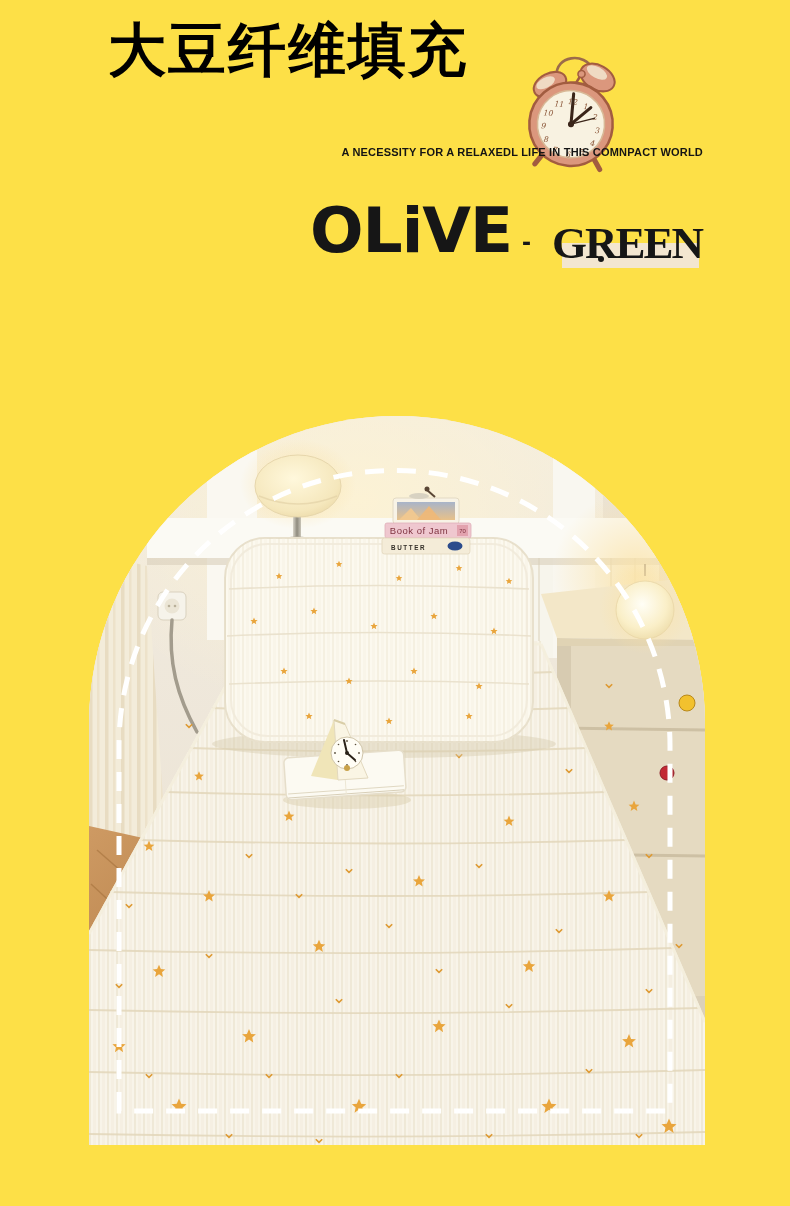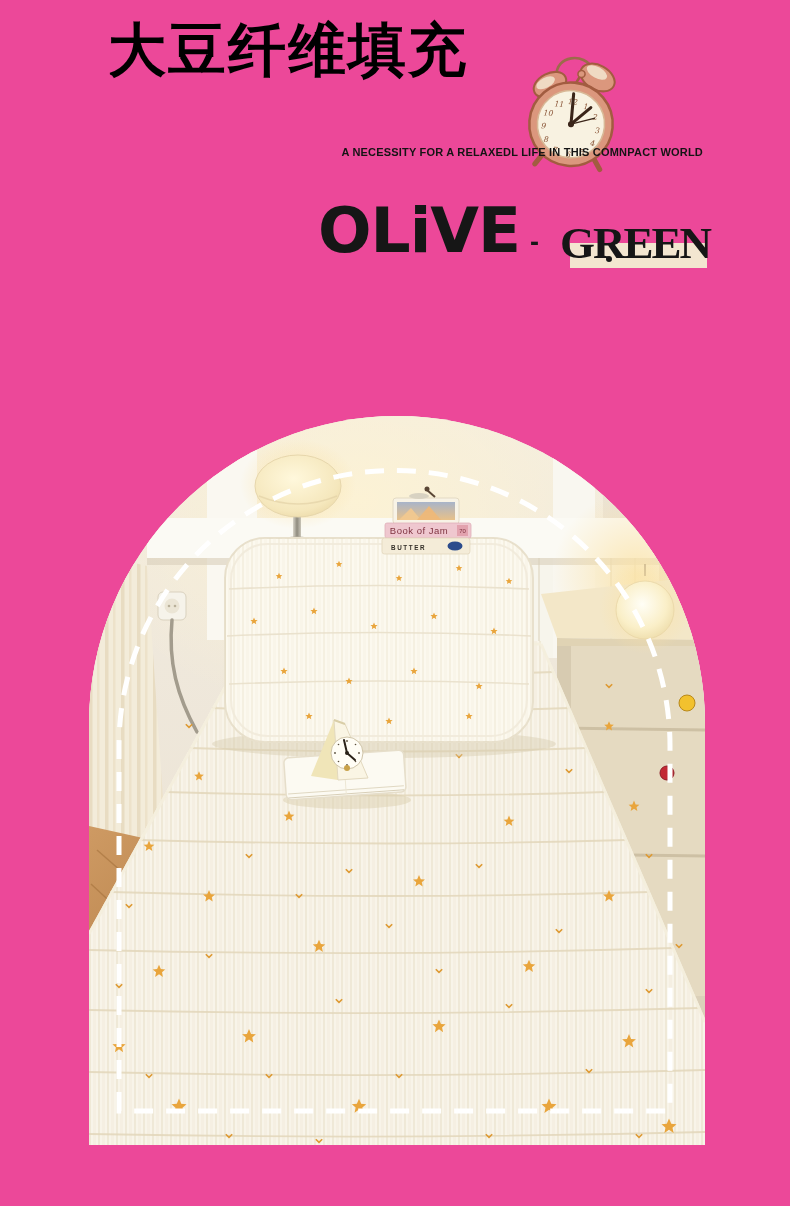--- a/index.html
+++ b/index.html
@@ -1,23 +1,23 @@
 <!DOCTYPE html>
 <html><head>
 <meta charset="utf-8">
 <style>
   html,body{margin:0;padding:0;background:#fff;}
-  .canvas{position:relative;width:790px;height:1206px;background:#ec4899;overflow:hidden;
+  .canvas{position:relative;width:790px;height:1206px;background:#fde047;overflow:hidden;
           font-family:"Liberation Sans","DejaVu Sans",sans-serif;}
   .page-title{position:absolute;left:108px;top:12px;font-size:58px;font-weight:900;
               letter-spacing:2px;color:#000;font-family:"DejaVu Sans",sans-serif;white-space:nowrap;}
   .clock-illo{position:absolute;left:512px;top:52px;width:118px;height:122px;z-index:1;}
   .tagline{position:absolute;right:87px;top:145px;text-align:right;font-size:11px;line-height:15.5px;
            letter-spacing:0.2px;color:#141414;z-index:2;font-weight:700;}
-  .brand{position:absolute;left:12px;top:0;width:702px;height:300px;pointer-events:none;}
+  .brand{position:absolute;left:4px;top:0;width:702px;height:300px;pointer-events:none;}
   .brand-primary{position:absolute;left:306px;top:199px;font-size:63px;font-weight:900;letter-spacing:-1px;
                  color:#161616;line-height:1;font-family:"DejaVu Sans",sans-serif;z-index:2;}
   .brand-sep{position:absolute;left:518px;top:227px;font-size:27px;font-weight:800;color:#161616;z-index:2;}
   .brand-highlight{position:absolute;left:558px;top:243px;width:137px;height:25px;z-index:1;}
   .brand-secondary{position:absolute;left:548px;top:221px;font-size:45px;font-weight:900;letter-spacing:-2px;
                    color:#161616;line-height:1;font-family:Liberation Serif, serif;z-index:2;}
   .brand-dot{position:absolute;left:594px;top:256px;width:6px;height:6px;border-radius:50%;background:#161616;z-index:3;}
   .photo{position:absolute;left:89px;top:416px;width:616px;height:729px;
          border-radius:308px 308px 0 0;overflow:hidden;background:#EFE8DB;}
   .photo svg{display:block;}

